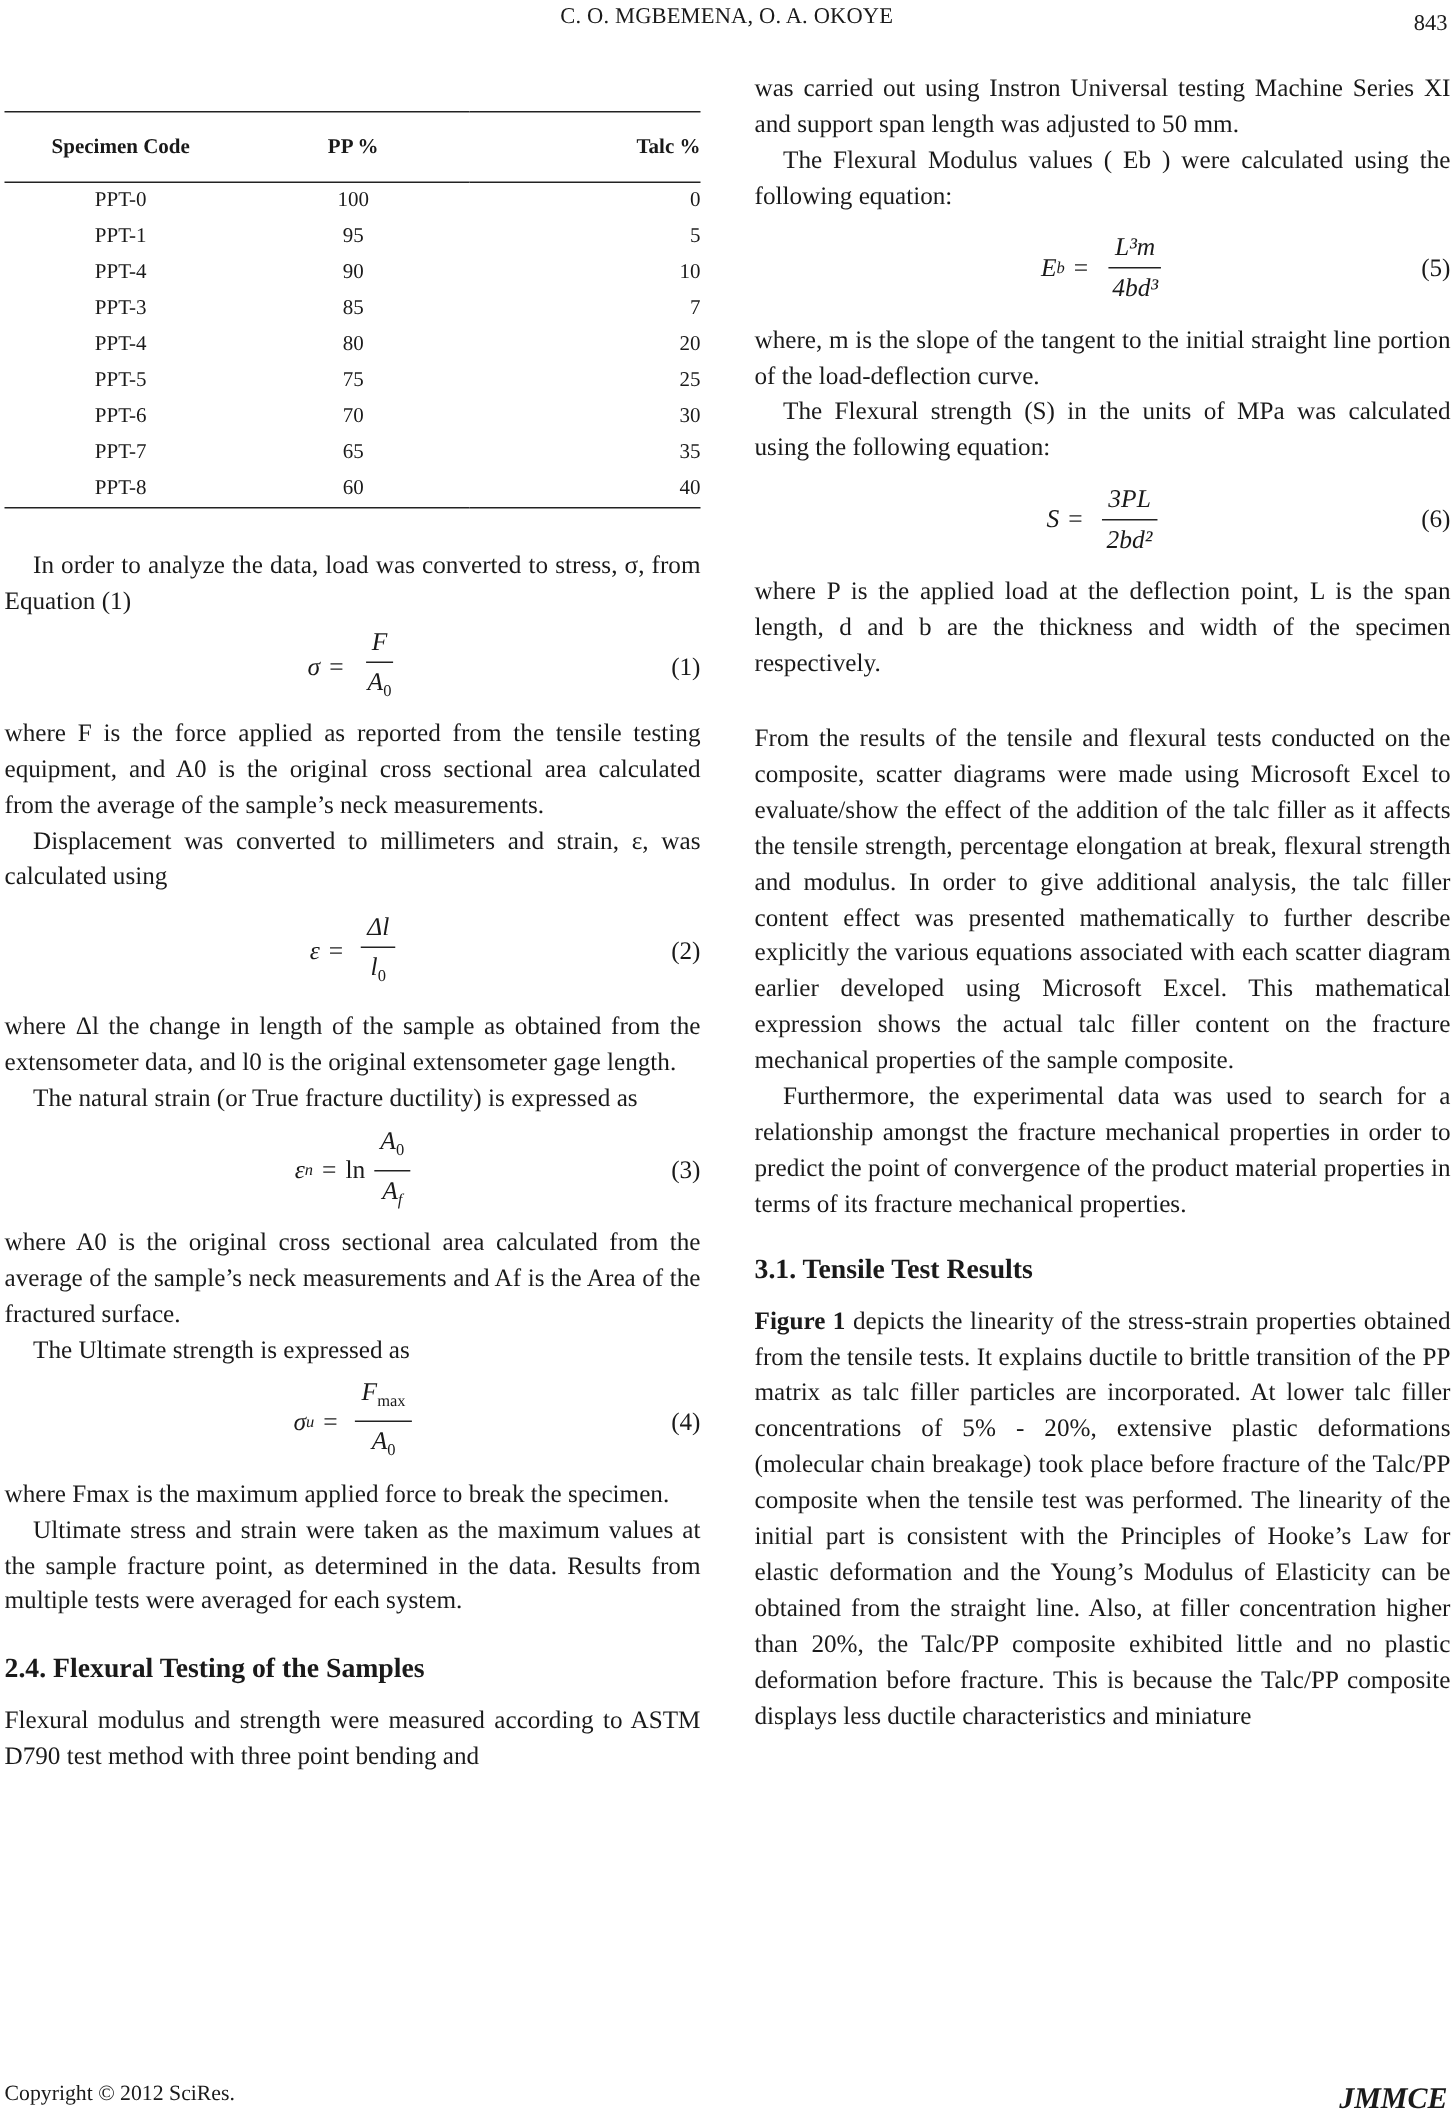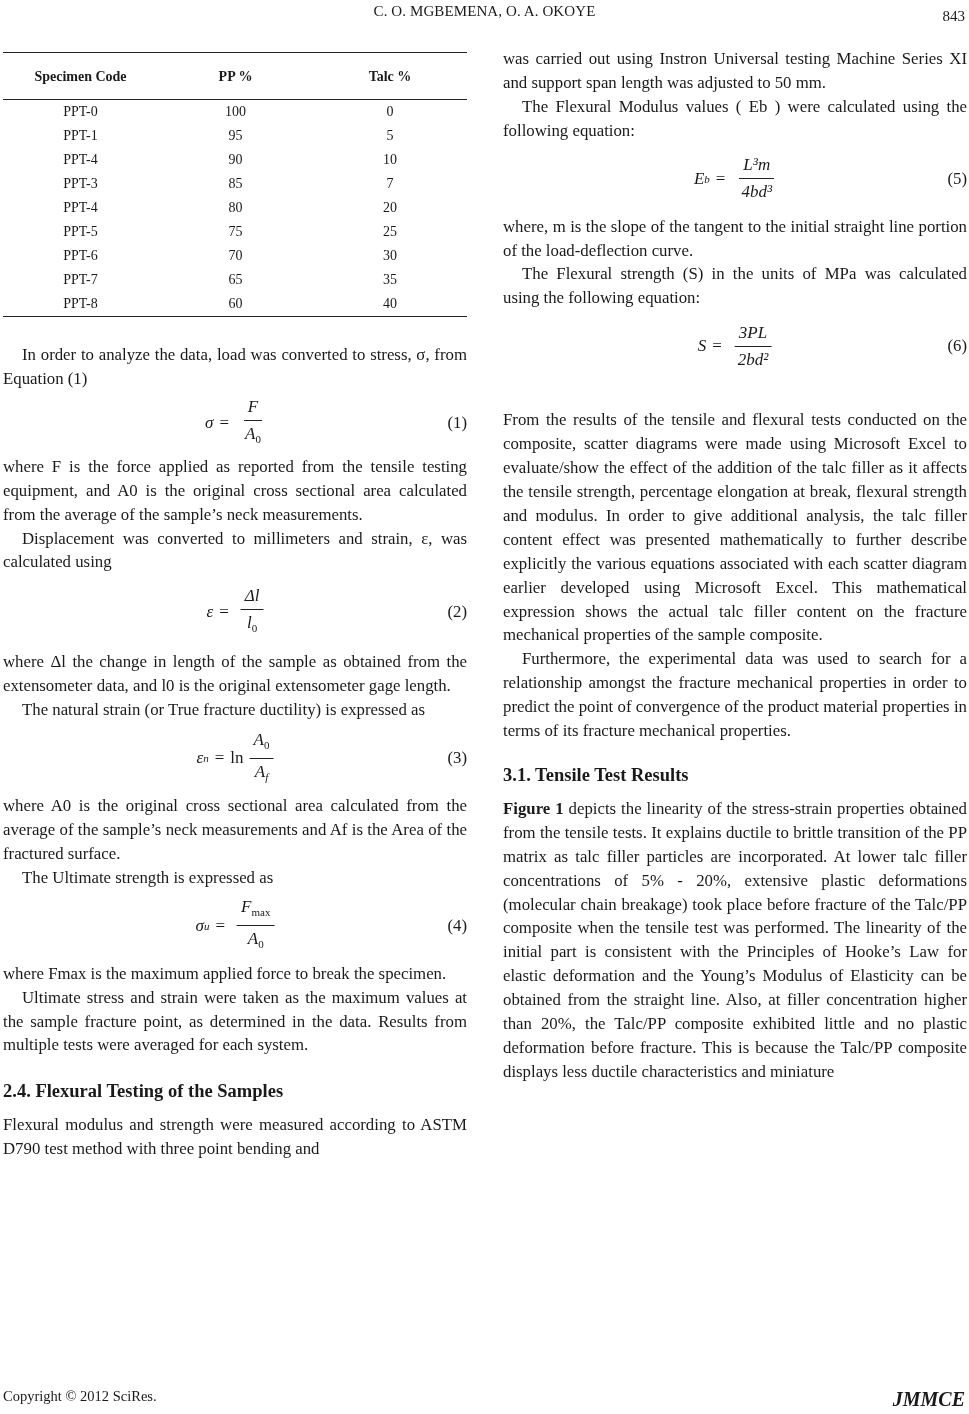--- a/index.html
+++ b/index.html
@@ -19,27 +19,27 @@
   .col-right { left: 503px; }
 
   p.body {
     margin: 0; font-size: 16.8px; line-height: 23.9px; text-align: justify;
     hyphens: none;
   }
   p.indent { text-indent: 19px; }
   p.flush { text-indent: 0; }
 
   .tcaption { font-weight: bold; font-size: 15.5px; line-height: 21px; text-align: justify; margin: 2px 0 0 0; }
-  table.tbl { width: 464px; border-collapse: collapse; margin-top: 0; font-size: 14px; }
+  table.tbl { width: 464px; border-collapse: collapse; margin-top: 22px; font-size: 14px; }
   table.tbl thead th { font-weight: bold; font-size: 14px; padding: 16px 0 14px 0; border-top: 1.4px solid #222; border-bottom: 1.4px solid #222; }
   table.tbl tbody td { text-align: center; padding: 0; height: 24px; line-height: 24px; }
   table.tbl tbody tr:last-child td { border-bottom: 1.4px solid #222; }
   table.tbl th.c1, table.tbl td.c1 { width: 155px; text-align: center; }
   table.tbl th.c2, table.tbl td.c2 { width: 155px; text-align: center; }
-  table.tbl th.c3, table.tbl td.c3 { width: 154px; text-align: center; }
+  table.tbl th.c3, table.tbl td.c3 { width: 154px; text-align: right; }
 
   .eq { position: relative; height: 62px; font-size: 17px; }
   .eq .num { position: absolute; right: 0; top: 50%; transform: translateY(-50%); font-size: 16.8px; }
   .eq .expr { position: absolute; left: 50%; top: 0; height: 100%; display: flex; align-items: center; transform: translateX(-50%); }
   .frac { display: inline-flex; flex-direction: column; align-items: center; margin-left: 6px; vertical-align: middle; text-align: center; }
   .frac .nu { padding: 0 4px 3px 4px; border-bottom: 1.2px solid #222; font-style: italic; line-height: 20px; }
   .frac .de { padding: 3px 4px 0 4px; font-style: italic; line-height: 20px; }
   .it { font-style: italic; }
   .sub { font-size: 11px; vertical-align: -4px; font-style: normal; }
   .subi { font-size: 11px; vertical-align: -4px; font-style: italic; }
@@ -211,20 +211,21 @@
       <span class="it">S</span>
       <span class="eqsign">=</span>
       <span class="frac">
         <span class="nu">3PL</span>
         <span class="de">2bd²</span>
       </span>
     </div>
     <span class="num">(6)</span>
   </div>
 
+  <p class="body flush">where P is the applied load at the deflection point, L is the span length, d and b are the thickness and width of the specimen respectively.</p>
   <div style="height:16px"></div>
   <div style="height:10px"></div>
   <p class="body flush">From the results of the tensile and flexural tests conducted on the composite, scatter diagrams were made using Microsoft Excel to evaluate/show the effect of the addition of the talc filler as it affects the tensile strength, percentage elongation at break, flexural strength and modulus. In order to give additional analysis, the talc filler content effect was presented mathematically to further describe explicitly the various equations associated with each scatter diagram earlier developed using Microsoft Excel. This mathematical expression shows the actual talc filler content on the fracture mechanical properties of the sample composite.</p>
   <p class="body indent">Furthermore, the experimental data was used to search for a relationship amongst the fracture mechanical properties in order to predict the point of convergence of the product material properties in terms of its fracture mechanical properties.</p>
   <div style="height:20px"></div>
   <h3 class="sec">3.1. Tensile Test Results</h3>
   <div style="height:10px"></div>
   <p class="body flush"><b>Figure 1</b><span> depicts the linearity of the stress-strain properties obtained from the tensile tests. It explains ductile to brittle transition of the PP matrix as talc filler particles are incorporated. At lower talc filler concentrations of 5% - 20%, extensive plastic deformations (molecular chain breakage) took place before fracture of the Talc/PP composite when the tensile test was performed. The linearity of the initial part is consistent with the Principles of Hooke’s Law for elastic deformation and the Young’s Modulus of Elasticity can be obtained from the straight line. Also, at filler concentration higher than 20%, the Talc/PP composite exhibited little and no plastic deformation before fracture. This is because the Talc/PP composite displays less ductile characteristics and miniature</span></p>
 </div>
 

